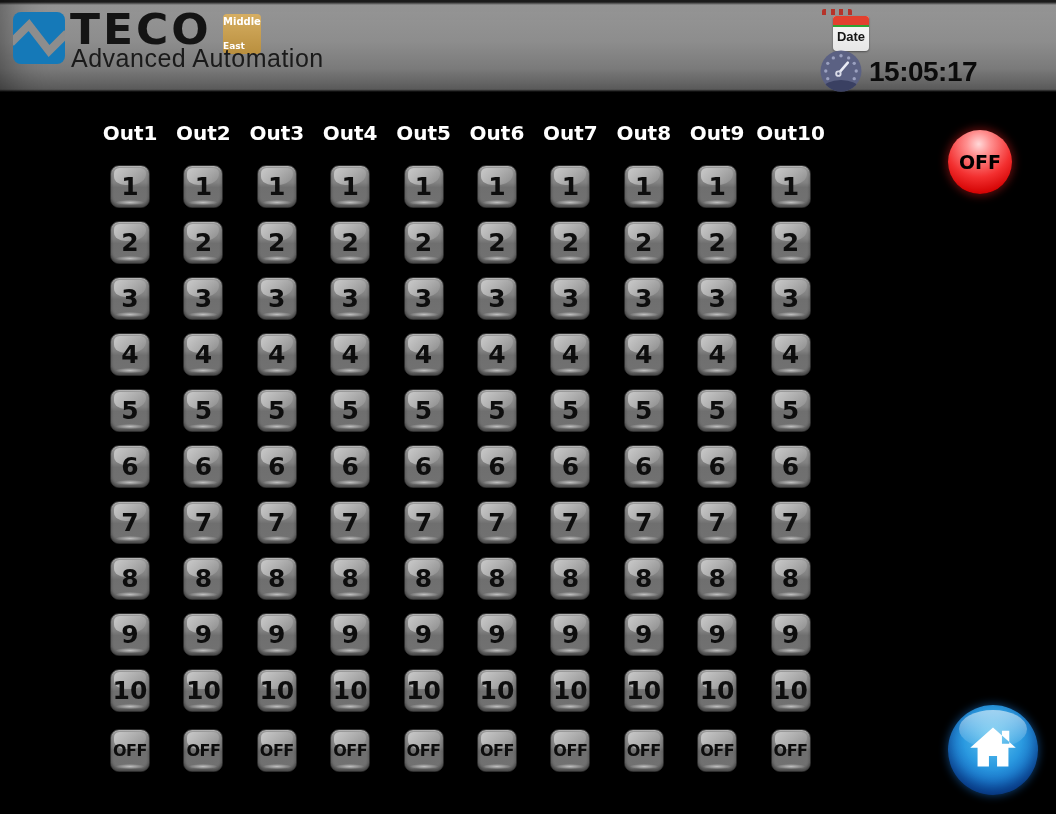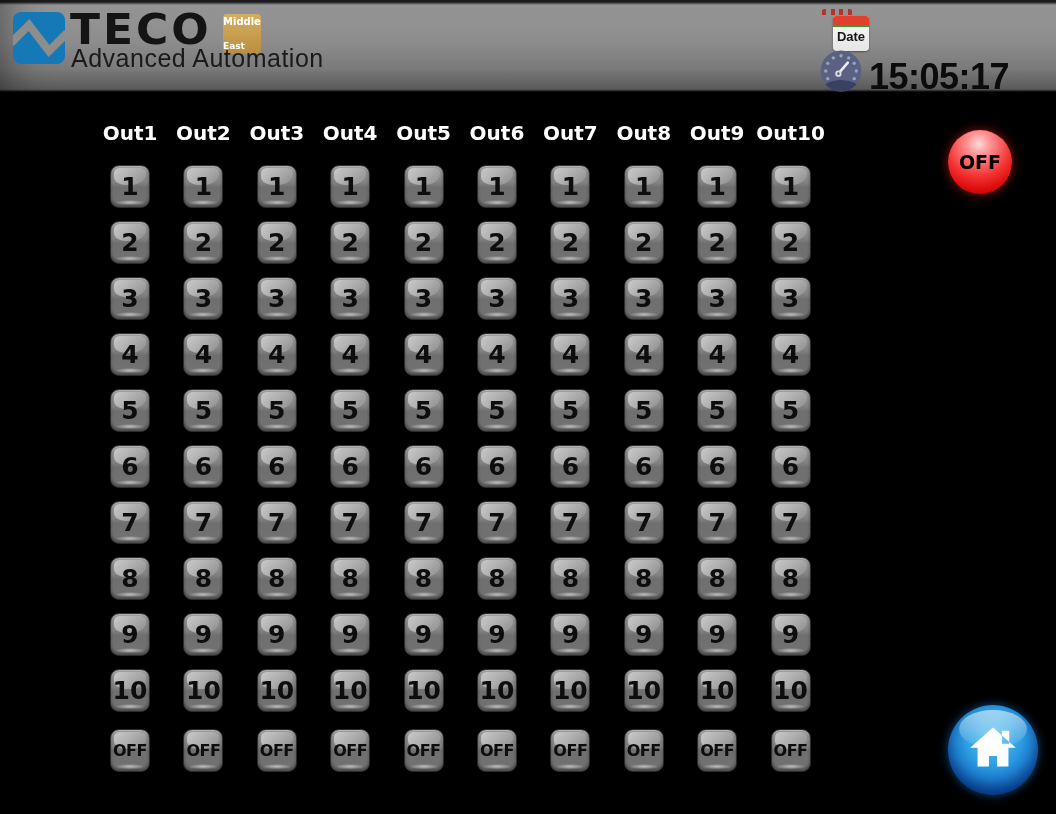--- a/index.html
+++ b/index.html
@@ -51,21 +51,21 @@
   .cal-label{
     position:absolute;top:13px;left:0;right:0;text-align:center;
     font-size:13px;font-weight:bold;color:#151515;font-family:"Liberation Sans",sans-serif;
   }
   .date-text{
     position:absolute;left:869px;top:14px;font-size:27px;font-weight:bold;color:#0b0b0b;
     font-family:"Liberation Sans",sans-serif;letter-spacing:-.5px;
   }
   .clock{position:absolute;left:820px;top:50px;width:42px;height:42px;}
   .time-text{
-    position:absolute;left:869px;top:56px;font-size:36px;font-weight:bold;color:#0b0b0b;
+    position:absolute;left:869px;top:56px;font-size:28px;font-weight:bold;color:#0b0b0b;
     font-family:"Liberation Sans",sans-serif;letter-spacing:-.5px;
   }
   
   .master-off{
     position:absolute;left:948px;top:130px;width:64px;height:64px;border-radius:50%;
     border:none;cursor:pointer;padding:0;
     background:radial-gradient(circle at 48% 22%,#ffd8d8 0%,#ff9090 20%,#f33030 55%,#d60606 80%,#9e0000 100%);
     box-shadow:0 0 9px 2px rgba(216,30,30,.45);
     display:flex;align-items:center;justify-content:center;
     font-family:"DejaVu Sans",sans-serif;font-size:19px;font-weight:bold;color:#000;

